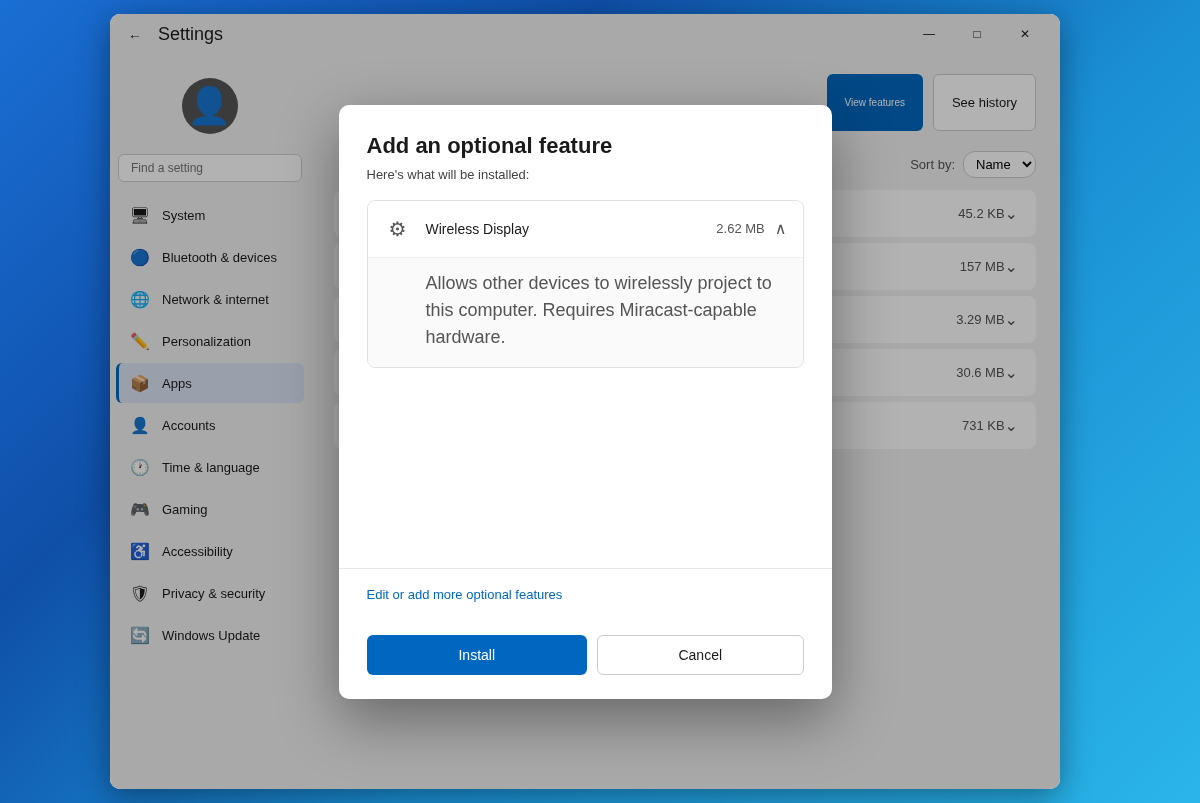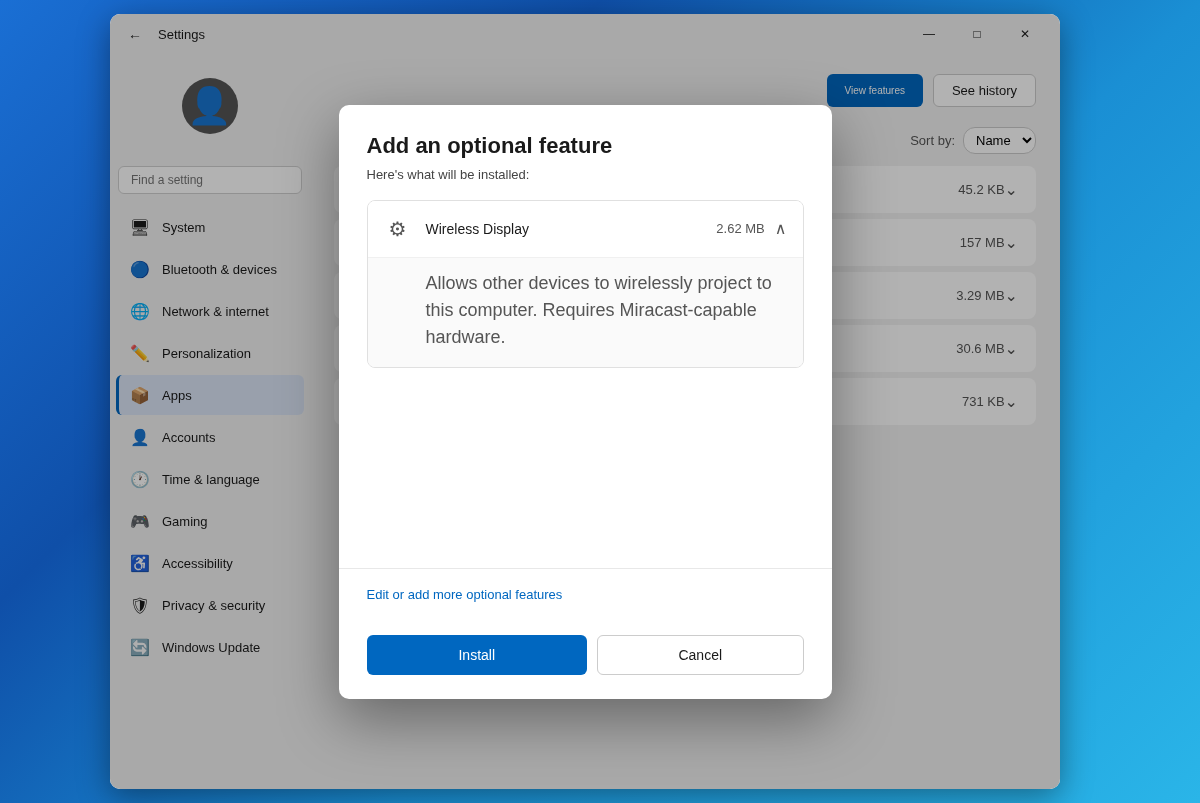--- a/index.html
+++ b/index.html
@@ -36,21 +36,21 @@
       background: #f3f3f3;
       height: 40px;
       flex-shrink: 0;
     }
     .title-bar-left {
       display: flex;
       align-items: center;
       gap: 10px;
     }
     .title-bar-title {
-      font-size: 13px;
+      font-size: 18px;
       font-weight: 500;
       color: #1a1a1a;
     }
     .title-bar-controls {
       display: flex;
       gap: 2px;
     }
     .title-btn {
       width: 46px;
       height: 32px;
@@ -103,21 +103,21 @@
       display: flex;
       align-items: center;
       justify-content: center;
       overflow: hidden;
     }
     .avatar-icon {
       font-size: 36px;
       color: #ccc;
     }
     .search-box {
-      margin: 12px 8px 12px;
+      margin: 0 8px 12px;
       padding: 6px 12px;
       border: 1px solid #d0d0d0;
       border-radius: 6px;
       background: white;
       font-size: 12px;
       color: #555;
       outline: none;
       width: calc(100% - 16px);
     }
     .sidebar-item {
@@ -172,21 +172,21 @@
       padding: 8px 18px;
       border-radius: 6px;
       cursor: pointer;
       font-size: 10px;
       font-weight: 500;
     }
     .btn-secondary {
       background: white;
       color: #1a1a1a;
       border: 1px solid #ccc;
-      padding: 8px 18px;
+      padding: 20px 18px;
       border-radius: 6px;
       cursor: pointer;
       font-size: 13px;
     }
 
     
     .sort-row {
       display: flex;
       align-items: center;
       justify-content: flex-end;

